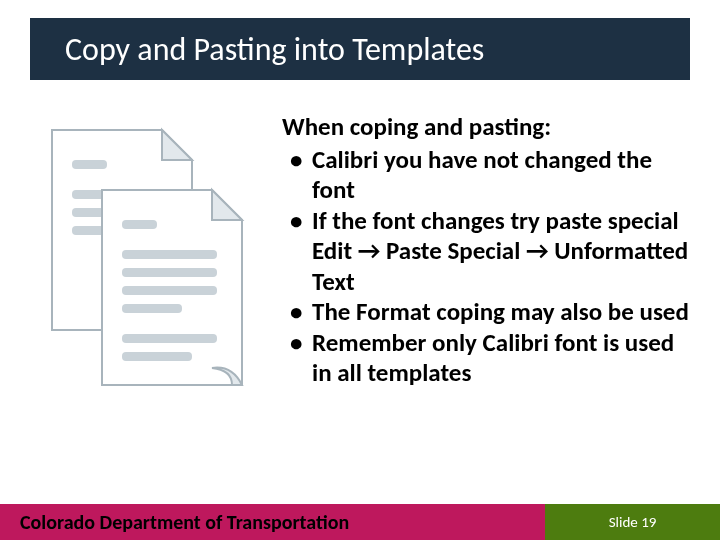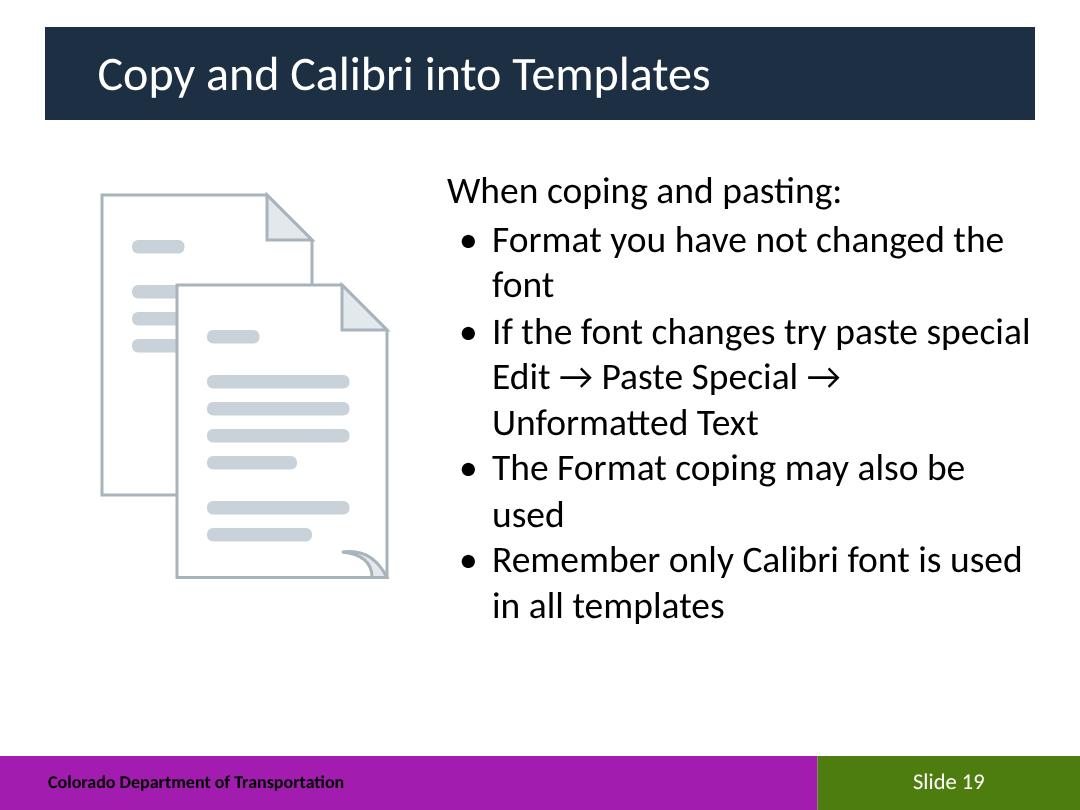--- a/index.html
+++ b/index.html
@@ -17,21 +17,22 @@
     margin: 18px 30px 0 30px;
     height: 62px;
     display: flex;
     align-items: center;
     padding-left: 35px;
     font-size: 32px;
     font-weight: 400;
   }
   .content {
     display: flex;
-    padding: 32px 30px 0 48px;
+    padding: 32px 30px 0 32px;
+    font-weight: bold;
   }
   .graphic {
     width: 220px;
     flex-shrink: 0;
     padding-top: 8px;
   }
   .text-block {
     flex: 1;
     padding-left: 30px;
     font-size: 25px;
@@ -53,45 +54,45 @@
   }
   .footer {
     position: absolute;
     bottom: 0;
     left: 0;
     width: 720px;
     height: 36px;
     display: flex;
   }
   .footer-left {
-    background: #a21caf;
+    background: #be185d;
     color: #000000;
-    font-size: 12px;
+    font-size: 20px;
     font-weight: 700;
-    padding-left: 32px;
+    padding-left: 20px;
     display: flex;
     align-items: center;
     flex: 1;
   }
   .footer-right {
     background: #4d7c0f;
     color: #ffffff;
     font-size: 15px;
     width: 175px;
     display: flex;
     align-items: center;
     justify-content: center;
   }
   .doc-graphic svg { display: block; }
 </style>
 </head>
 <body>
 
 <div class="title-bar">
-  <span>Copy and Calibri into Templates</span>
+  <span>Copy and Pasting into Templates</span>
 </div>
 
 <div class="content">
   <div class="graphic doc-graphic">
     <svg width="220" height="270" viewBox="0 0 220 270">
 
       <g>
         <path d="M20 10 L130 10 L160 40 L160 210 L20 210 Z" fill="#ffffff" stroke="#a8b4bc" stroke-width="2"></path>
         <path d="M130 10 L130 40 L160 40 Z" fill="#e2e8ec" stroke="#a8b4bc" stroke-width="2"></path>
         <rect x="40" y="40" width="35" height="9" fill="#c9d2d8" rx="4"></rect>
@@ -112,21 +113,21 @@
         <rect x="90" y="232" width="70" height="9" fill="#c9d2d8" rx="4"></rect>
 
         <path d="M210 265 Q200 245 180 248 Q200 250 200 265 Z" fill="#e2e8ec" stroke="#a8b4bc" stroke-width="2"></path>
       </g>
     </svg>
   </div>
 
   <div class="text-block">
     <div class="lead">When coping and pasting:</div>
     <ul>
-      <li><span>Format you have not changed the font</span></li>
+      <li><span>Calibri you have not changed the font</span></li>
       <li><span>If the font changes try paste special Edit → Paste Special → Unformatted Text</span></li>
       <li><span>The Format coping may also be used</span></li>
       <li><span>Remember only Calibri font is used in all templates</span></li>
     </ul>
   </div>
 </div>
 
 <div class="footer">
   <div class="footer-left">Colorado Department of Transportation</div>
   <div class="footer-right">Slide 19</div>

